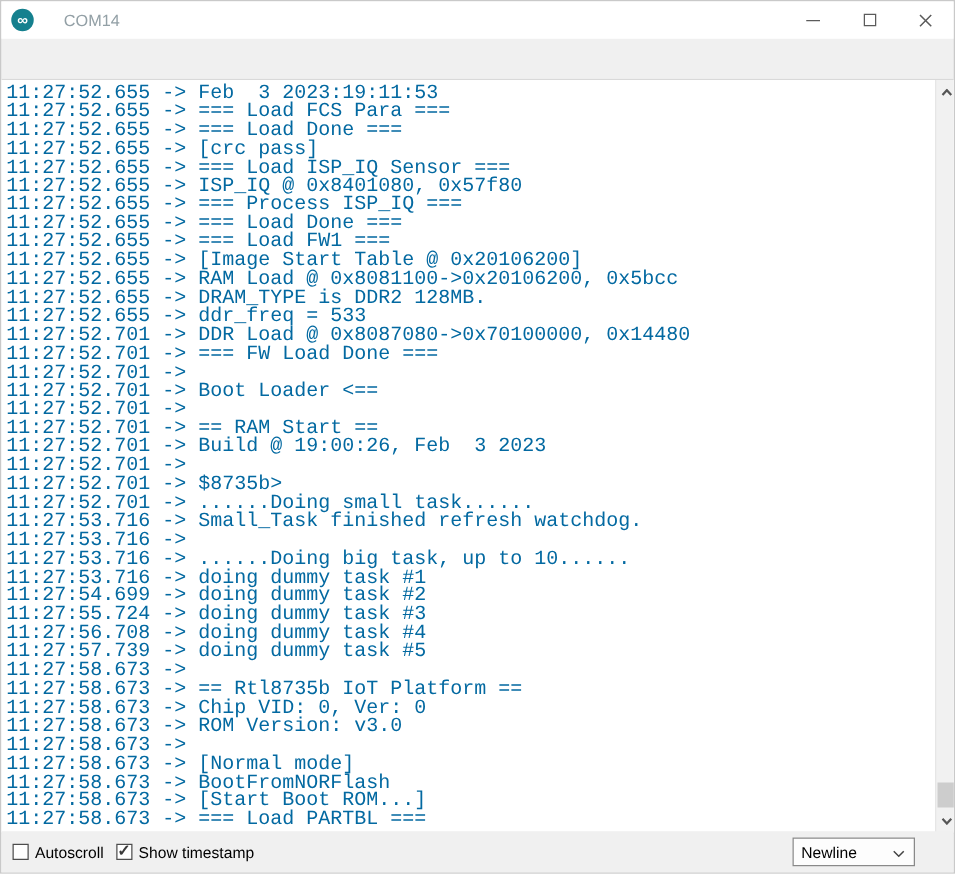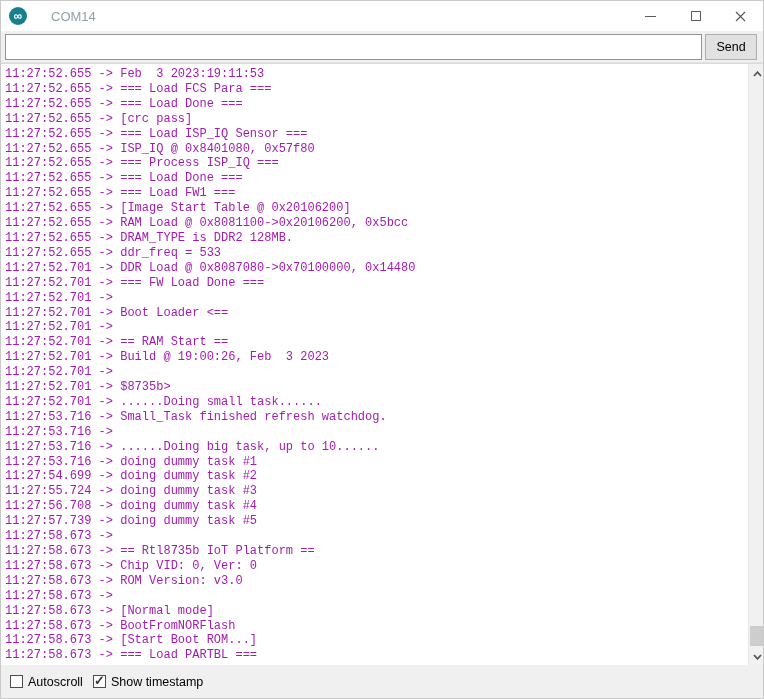--- a/index.html
+++ b/index.html
@@ -46,21 +46,21 @@
 
   
   .console {
     position: absolute; top: 62px; left: 0; width: 764px; height: 604px;
     background: #ffffff; border-top: 1px solid #d9d9d9; border-bottom: 1px solid #cfcfcf;
   }
   .console-text {
     position: absolute; top: 0; left: 0; right: 17px; bottom: 0;
     overflow: hidden; padding: 3px 0 0 4px;
     font-family: "Liberation Mono", monospace;
-    font-size: 12px; line-height: 14.9px; color: #a21caf; white-space: pre;
+    font-size: 16px; line-height: 14.9px; color: #0369a1; white-space: pre;
   }
   .scrollbar {
     position: absolute; top: 0; right: 0; bottom: 0; width: 17px;
     background: #f1f1f1; border-left: 1px solid #e6e6e6;
   }
   .scroll-btn {
     position: absolute; left: 0; right: 0; height: 17px;
     display: flex; align-items: center; justify-content: center;
   }
   .scroll-btn.up { top: 1px; }
@@ -116,24 +116,20 @@
         <span class="glyph-max"></span>
       </div>
       <div class="win-btn">
         <svg width="11" height="11" viewBox="0 0 11 11">
           <path d="M1 1 L10 10 M10 1 L1 10" stroke="#5b5b5b" stroke-width="1.2" fill="none"></path>
         </svg>
       </div>
     </div>
   </div>
 
-  <div class="send-row">
-    <input class="send-input" type="text" value="" style="">
-    <button class="send-btn">Send</button>
-  </div>
 
   <div class="console">
     <div class="console-text"><div class="console-line">11:27:52.655 -&gt; Feb  3 2023:19:11:53</div><div class="console-line">11:27:52.655 -&gt; === Load FCS Para ===</div><div class="console-line">11:27:52.655 -&gt; === Load Done ===</div><div class="console-line">11:27:52.655 -&gt; [crc pass]</div><div class="console-line">11:27:52.655 -&gt; === Load ISP_IQ Sensor ===</div><div class="console-line">11:27:52.655 -&gt; ISP_IQ @ 0x8401080, 0x57f80</div><div class="console-line">11:27:52.655 -&gt; === Process ISP_IQ ===</div><div class="console-line">11:27:52.655 -&gt; === Load Done ===</div><div class="console-line">11:27:52.655 -&gt; === Load FW1 ===</div><div class="console-line">11:27:52.655 -&gt; [Image Start Table @ 0x20106200]</div><div class="console-line">11:27:52.655 -&gt; RAM Load @ 0x8081100-&gt;0x20106200, 0x5bcc</div><div class="console-line">11:27:52.655 -&gt; DRAM_TYPE is DDR2 128MB.</div><div class="console-line">11:27:52.655 -&gt; ddr_freq = 533</div><div class="console-line">11:27:52.701 -&gt; DDR Load @ 0x8087080-&gt;0x70100000, 0x14480</div><div class="console-line">11:27:52.701 -&gt; === FW Load Done ===</div><div class="console-line">11:27:52.701 -&gt;</div><div class="console-line">11:27:52.701 -&gt; Boot Loader &lt;==</div><div class="console-line">11:27:52.701 -&gt;</div><div class="console-line">11:27:52.701 -&gt; == RAM Start ==</div><div class="console-line">11:27:52.701 -&gt; Build @ 19:00:26, Feb  3 2023</div><div class="console-line">11:27:52.701 -&gt;</div><div class="console-line">11:27:52.701 -&gt; $8735b&gt;</div><div class="console-line">11:27:52.701 -&gt; ......Doing small task......</div><div class="console-line">11:27:53.716 -&gt; Small_Task finished refresh watchdog.</div><div class="console-line">11:27:53.716 -&gt;</div><div class="console-line">11:27:53.716 -&gt; ......Doing big task, up to 10......</div><div class="console-line">11:27:53.716 -&gt; doing dummy task #1</div><div class="console-line">11:27:54.699 -&gt; doing dummy task #2</div><div class="console-line">11:27:55.724 -&gt; doing dummy task #3</div><div class="console-line">11:27:56.708 -&gt; doing dummy task #4</div><div class="console-line">11:27:57.739 -&gt; doing dummy task #5</div><div class="console-line">11:27:58.673 -&gt;</div><div class="console-line">11:27:58.673 -&gt; == Rtl8735b IoT Platform ==</div><div class="console-line">11:27:58.673 -&gt; Chip VID: 0, Ver: 0</div><div class="console-line">11:27:58.673 -&gt; ROM Version: v3.0</div><div class="console-line">11:27:58.673 -&gt;</div><div class="console-line">11:27:58.673 -&gt; [Normal mode]</div><div class="console-line">11:27:58.673 -&gt; BootFromNORFlash</div><div class="console-line">11:27:58.673 -&gt; [Start Boot ROM...]</div><div class="console-line">11:27:58.673 -&gt; === Load PARTBL ===</div></div>
     <div class="scrollbar">
       <div class="scroll-btn up">
         <svg width="9" height="6" viewBox="0 0 9 6">
           <polyline points="1,5 4.5,1.2 8,5" fill="none" stroke="#565656" stroke-width="1.8"></polyline>
         </svg>
       </div>
       <div class="scroll-thumb"></div>
@@ -148,16 +144,22 @@
   <div class="bottombar">
     <div class="chk-group">
       <span class="checkbox"></span>
       <span class="chk-label">Autoscroll</span>
     </div>
     <div class="chk-group">
       <span class="checkbox checked"></span>
       <span class="chk-label">Show timestamp</span>
     </div>
     <div class="bottom-right">
+      <div class="combo combo-newline">
+        <span>Newline</span>
+        <svg class="chev" width="10" height="6" viewBox="0 0 10 6">
+          <polyline points="1,1 5,5 9,1" fill="none" stroke="#444" stroke-width="1.2"></polyline>
+        </svg>
+      </div>
     </div>
   </div>
 
 </div>
 
 </body></html>

